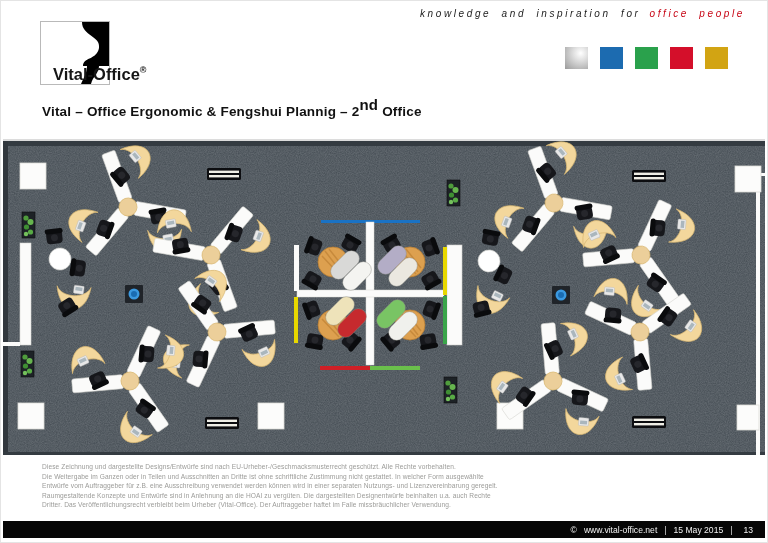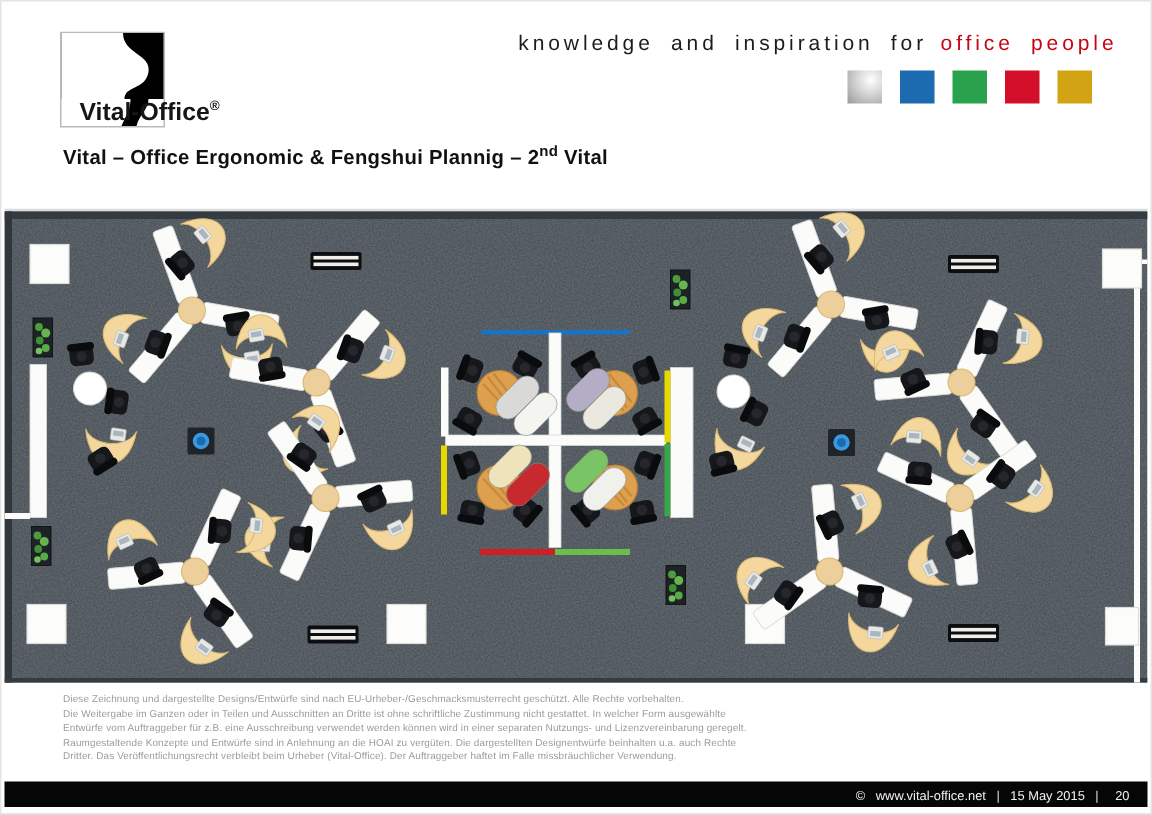--- a/index.html
+++ b/index.html
@@ -1,31 +1,31 @@
 <!DOCTYPE html>
 <html><head>
 <meta charset="utf-8">
 <style>
   html,body{margin:0;padding:0;background:#ffffff;}
   #page{position:relative;width:768px;height:543px;background:#ffffff;overflow:hidden;
         font-family:"Liberation Sans", sans-serif;box-shadow:inset 0 0 0 1px #e4e4e4;}
 
   
   #logo{position:absolute;left:40px;top:21px;}
-  #tagline{position:absolute;top:20px;right:23px;font-size:14px;letter-spacing:2.6px;
-           word-spacing:5px;color:#1c1c1c;white-space:pre;}
+  #tagline{position:absolute;top:8px;right:23px;font-size:10px;letter-spacing:2.6px;
+           word-spacing:5px;color:#1c1c1c;white-space:pre;font-style:italic;}
   #tagline .red{color:#c70515;margin-left:9px;}
   #swatches{position:absolute;left:565px;top:47px;display:flex;gap:12px;}
   .swatch{width:23px;height:22px;}
   .swatch-silver{background:radial-gradient(circle at 68% 28%, #ffffff 0%, #e2e2e2 30%, #9a9a9a 100%);}
 
   
   #title{position:absolute;left:42px;top:96px;font-size:13.5px;font-weight:bold;color:#111;
          letter-spacing:.2px;}
-  #title sup{font-size:10px;}
+  #title sup{font-size:15px;}
 
   
   #plan{position:absolute;left:3px;top:139px;}
 
   
   #legal{position:absolute;left:42px;top:462px;width:700px;font-size:6.6px;line-height:9.6px;
          color:#9b9b98;letter-spacing:.1px;}
 
   
   #footer{position:absolute;left:3px;top:521px;width:762px;height:17px;background:#060606;
@@ -59,21 +59,21 @@
 
     <div id="swatches">
       <div class="swatch swatch-silver"></div>
       <div class="swatch" style="background: rgb(28, 107, 176);"></div>
       <div class="swatch" style="background: rgb(42, 161, 76);"></div>
       <div class="swatch" style="background: rgb(212, 15, 42);"></div>
       <div class="swatch" style="background: rgb(210, 164, 19);"></div>
     </div>
   </div>
 
-  <div id="title"><span>Vital – Office Ergonomic &amp; Fengshui Plannig  – 2</span><sup>nd</sup><span> Vital</span></div>
+  <div id="title"><span>Vital – Office Ergonomic &amp; Fengshui Plannig  – 2</span><sup>nd</sup><span> Office</span></div>
 
   <svg id="plan" width="762" height="318" viewBox="0 0 762 318">
     <defs>
       <filter id="speckle" x="0%" y="0%" width="100%" height="100%">
         <feTurbulence type="fractalNoise" baseFrequency="0.9" numOctaves="2" seed="3"></feTurbulence>
         <feColorMatrix type="matrix" values="0 0 0 0 0.85  0 0 0 0 0.87  0 0 0 0 0.90  0 0 0 0.45 0"></feColorMatrix>
       </filter>
 
       <g id="chair">
         <rect x="-8" y="-7" width="16" height="13" rx="4" fill="#16171b"></rect>
@@ -243,16 +243,16 @@
     <div>Raumgestaltende Konzepte und Entwürfe sind in Anlehnung an die HOAI zu vergüten. Die dargestellten Designentwürfe beinhalten u.a. auch Rechte</div>
     <div>Dritter. Das Veröffentlichungsrecht verbleibt beim Urheber (Vital-Office). Der Auftraggeber haftet im Falle missbräuchlicher Verwendung.</div>
   </div>
 
   <div id="footer">
     <span class="cp">©</span>
     <span>www.vital-office.net</span>
     <span class="sep">|</span>
     <span>15 May 2015</span>
     <span class="sep">|</span>
-    <span class="pg">20</span>
+    <span class="pg">13</span>
   </div>
 
 </div>
 
 </body></html>

